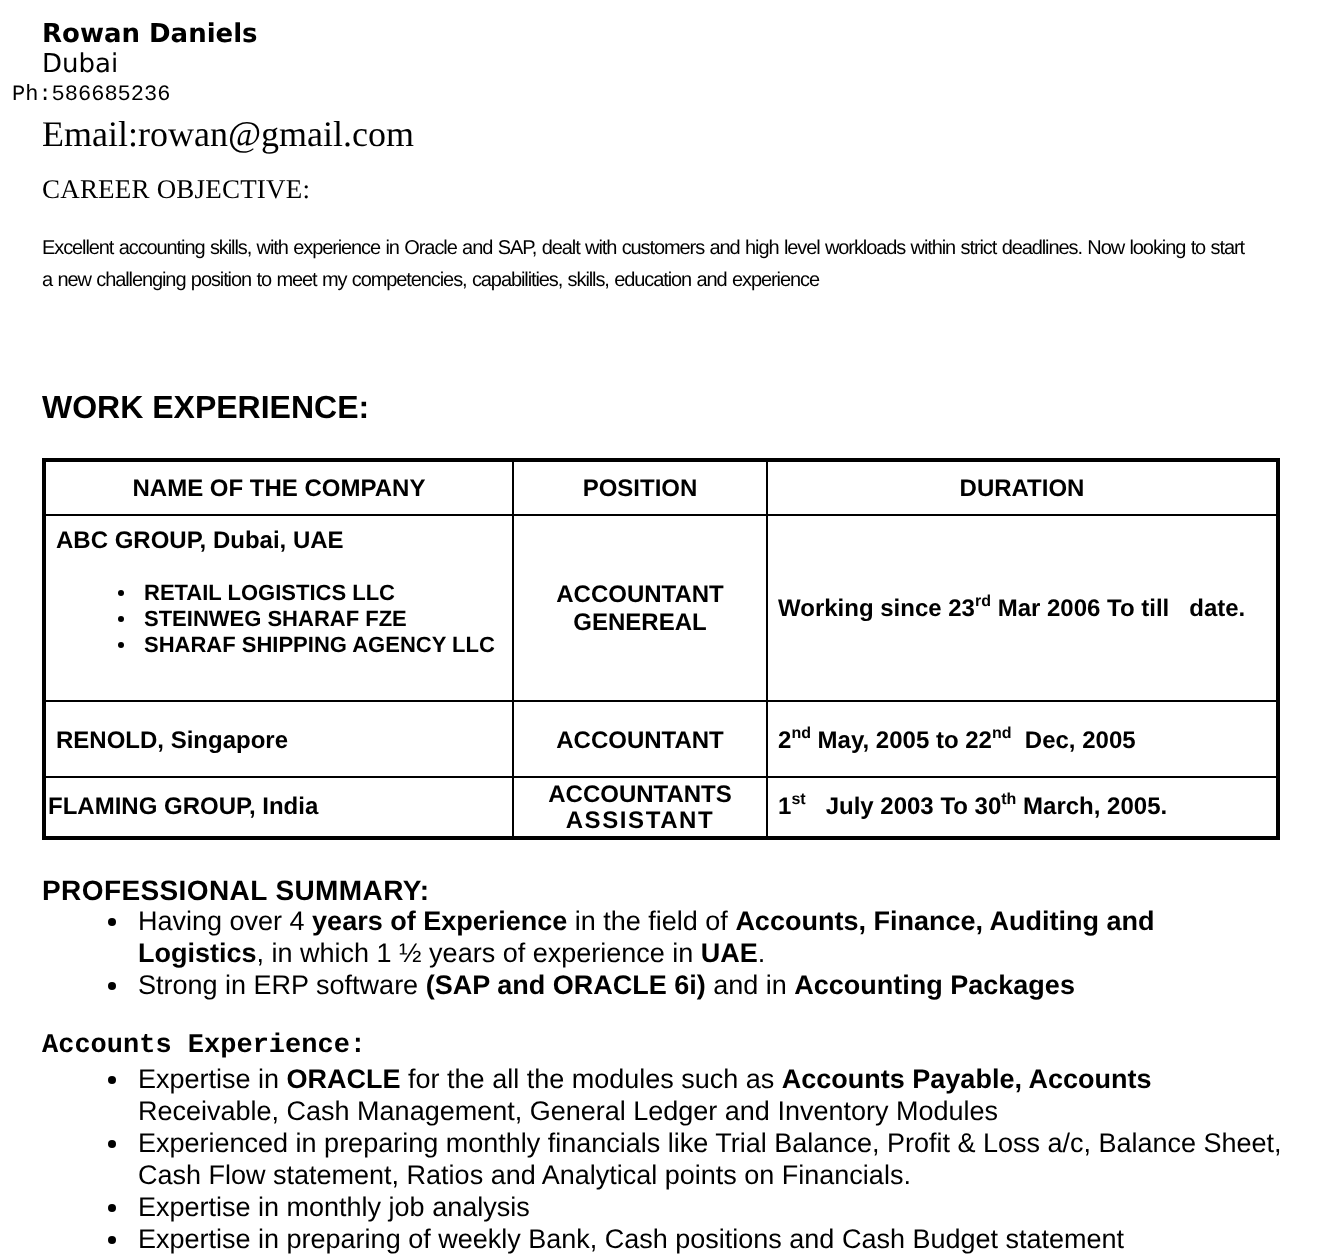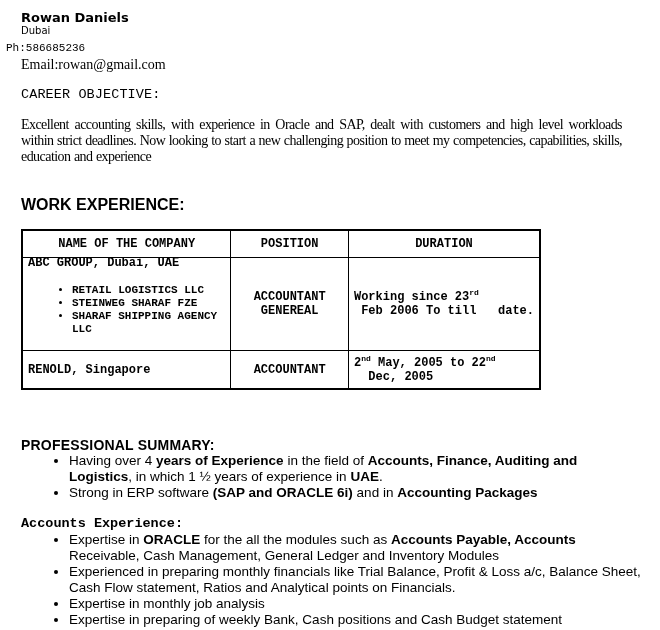--- a/index.html
+++ b/index.html
@@ -1,25 +1,25 @@
 <!DOCTYPE html>
 <html><head>
 <meta charset="utf-8">
 <style>
   html, body { margin: 0; padding: 0; background: #ffffff; }
   body { width: 660px; height: 630px; position: relative; overflow: hidden; color: #000; }
   .abs { position: absolute; }
   .name { left: 21px; top: 10px; font-family: "DejaVu Sans", sans-serif; font-weight: bold; font-size: 13px; text-align: center; }
-  .city { left: 21px; top: 25px; font-family: "DejaVu Sans", sans-serif; font-size: 10px; }
+  .city { left: 21px; top: 25px; font-family: "DejaVu Sans", sans-serif; font-size: 13px; }
   .ph { left: 6px; top: 42px; font-family: Liberation Mono, monospace; font-size: 11px; }
-  .email { left: 21px; top: 57px; font-family: "Liberation Serif", serif; font-size: 14px; }
-  .h-career { left: 21px; top: 87px; font-family: Liberation Mono, monospace; font-size: 13.5px; font-weight: normal; letter-spacing: 0.1px; }
-  .objective { left: 21px; top: 117px; width: 601px; font-family: Liberation Serif, serif; font-size: 14px; line-height: 16px; text-align: justify; letter-spacing: -0.55px; word-spacing: 0.5px; }
+  .email { left: 21px; top: 57px; font-family: "Liberation Serif", serif; font-size: 18px; }
+  .h-career { left: 21px; top: 87px; font-family: Liberation Serif, serif; font-size: 13.5px; font-weight: normal; letter-spacing: 0.1px; }
+  .objective { left: 21px; top: 117px; width: 601px; font-family: Liberation Sans, sans-serif; font-size: 10px; line-height: 16px; text-align: justify; letter-spacing: -0.55px; word-spacing: 0.5px; }
   .h-work { left: 21px; top: 196px; font-family: "Liberation Sans", sans-serif; font-weight: bold; font-size: 16px; }
-  table.exp { position: absolute; left: 21px; top: 229px; width: 520px; border-collapse: collapse; font-family: Liberation Mono, monospace; font-weight: bold; font-size: 12px; border: 2px solid #000; }
+  table.exp { position: absolute; left: 21px; top: 229px; width: 619px; border-collapse: collapse; font-family: Liberation Sans, sans-serif; font-weight: bold; font-size: 12px; border: 2px solid #000; }
   table.exp td, table.exp th { border: 1px solid #000; padding: 0 5px; vertical-align: middle; }
   table.exp th { font-weight: bold; text-align: center; height: 26px; }
   .c1 { width: 223px; }
   .c2 { width: 116px; text-align: center; }
   .c3 { text-align: left; }
   .r1 td { height: 92px; }
   .r2 td { height: 37px; margin-top: 15px; }
   .r3 td { height: 29px; line-height: 13px; }
   .company-main { display: block; margin-top: -16px; }
   ul.sub { margin: 14px 0 0 0; padding: 0 0 0 44px; font-size: 11px; line-height: 13px; }
@@ -62,26 +62,34 @@
         <ul class="sub">
           <li>RETAIL LOGISTICS LLC</li>
           <li>STEINWEG SHARAF FZE</li>
           <li>SHARAF SHIPPING AGENCY LLC</li>
         </ul>
       </td>
       <td class="c2 pos-2line">
         <span>ACCOUNTANT</span><br>
         <span>GENEREAL</span>
       </td>
-      <td class="c3"><span>Working since 23</span><sup>rd</sup><span style="white-space:pre"> Feb 2006 To till   date.</span></td>
+      <td class="c3"><span>Working since 23</span><sup>rd</sup><span style="white-space:pre"> Mar 2006 To till   date.</span></td>
     </tr>
     <tr class="r2">
       <td class="c1"><span>RENOLD, Singapore</span></td>
       <td class="c2"><span>ACCOUNTANT</span></td>
       <td class="c3"><span>2</span><sup>nd</sup><span style="white-space:pre"> May, 2005 to 22</span><sup>nd</sup><span style="white-space:pre">  Dec, 2005</span></td>
+    </tr>
+    <tr class="r3">
+      <td class="c1" style="padding-left:1px"><span>FLAMING GROUP, India</span></td>
+      <td class="c2">
+        <span>ACCOUNTANTS</span><br>
+        <span style="letter-spacing:0.8px">ASSISTANT</span>
+      </td>
+      <td class="c3"><span>1</span><sup>st</sup><span style="white-space:pre">   July 2003 To 30</span><sup>th</sup><span style="white-space:pre"> March, 2005.</span></td>
     </tr>
   </tbody>
     </table>
 
   <div class="abs h-prof">PROFESSIONAL SUMMARY:</div>
   <ul class="list prof-list">
     <li><span>Having over 4 </span><b>years of Experience</b><span> in the field of </span><b>Accounts, Finance, Auditing and Logistics</b><span>, in which 1 ½ years of experience in </span><b>UAE</b><span>.</span></li>
     <li><span>Strong in ERP software </span><b>(SAP and ORACLE 6i)</b><span> and in </span><b>Accounting Packages</b></li>
   </ul>
 

